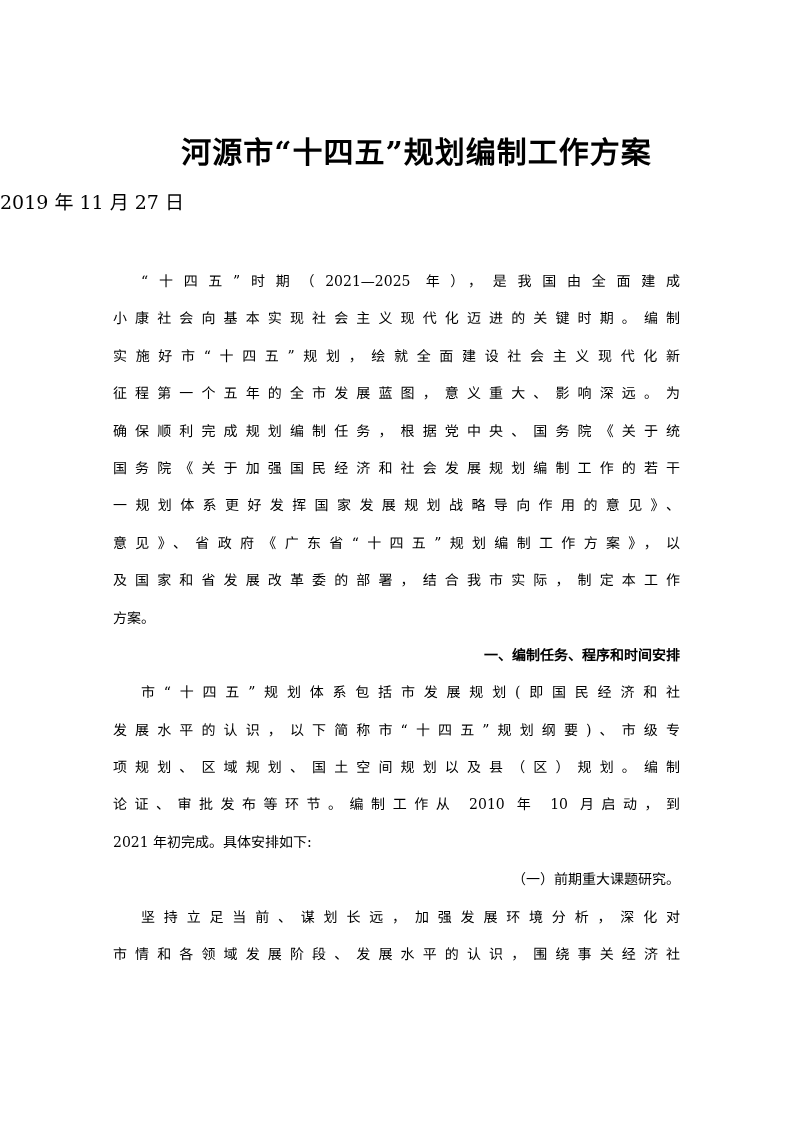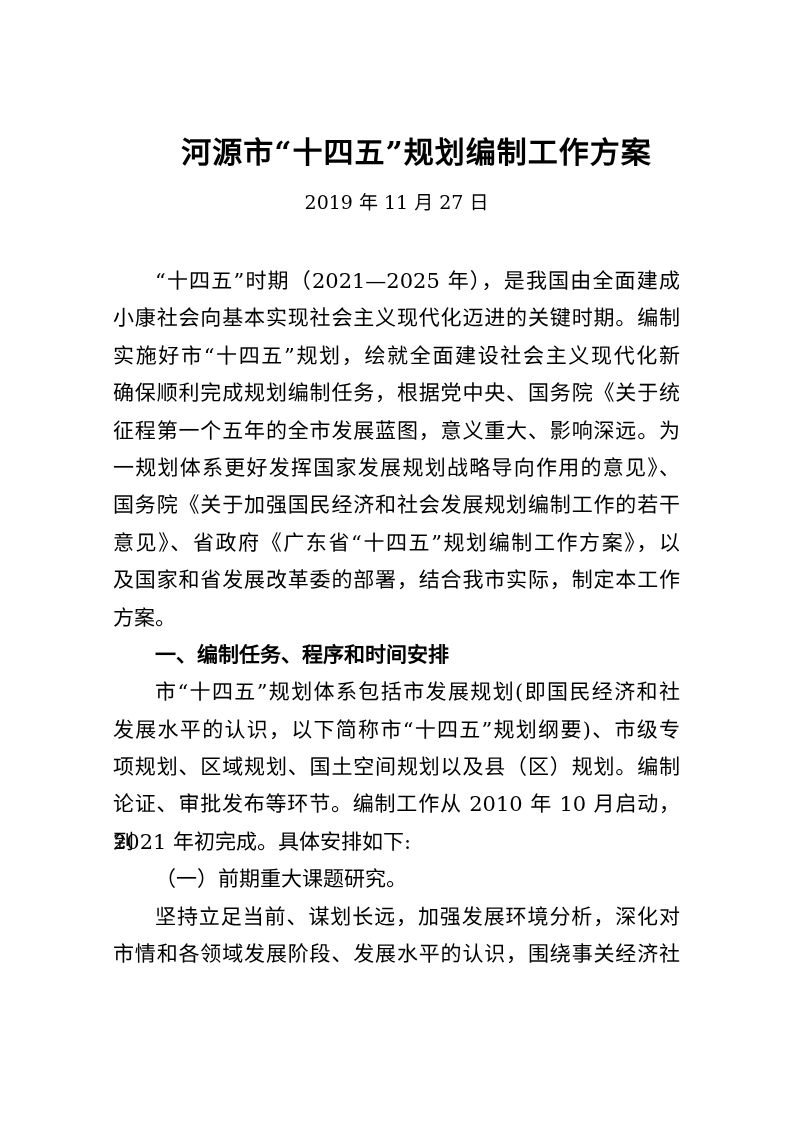--- a/index.html
+++ b/index.html
@@ -29,46 +29,47 @@
     line-height: 44px;
     letter-spacing: 1px;
     color: #000000;
     padding-left: 20px;
   }
   .doc-date {
     position: absolute;
     top: 188px;
     left: 0;
     width: 793px;
-    text-align: center;
+    text-align: left;
     font-size: 19px;
     line-height: 28px;
     color: #000000;
   }
   .doc-body {
     position: absolute;
     left: 113px;
     top: 263px;
     width: 567px;
-    font-size: 21px;
+    font-size: 14px;
     color: #000000;
   }
   .ln {
     height: 37.4px;
     line-height: 37.4px;
     white-space: nowrap;
     overflow: visible;
   }
   .ln.fill {
     white-space: normal;
     text-align: justify;
     text-align-last: justify;
   }
   .ln.ind {
     text-indent: 2em;
+    text-align: right;
   }
   .ln.h-hei {
     font-family: "DejaVu Sans", "Liberation Sans", sans-serif;
     font-weight: 700;
   }
   .ln.h-kai {
     font-family: "DejaVu Serif", "Liberation Serif", serif;
     font-weight: 400;
   }
 </style>
@@ -76,24 +77,24 @@
 <body>
 
 <div class="page">
   <h1 class="doc-title">河源市“十四五”规划编制工作方案</h1>
   <div class="doc-date">2019 年 11 月 27 日</div>
 
   <div class="doc-body">
     <div class="ln fill ind">“十四五”时期（2021—2025 年），是我国由全面建成</div>
     <div class="ln fill">小康社会向基本实现社会主义现代化迈进的关键时期。编制</div>
     <div class="ln fill">实施好市“十四五”规划，绘就全面建设社会主义现代化新</div>
+    <div class="ln fill">征程第一个五年的全市发展蓝图，意义重大、影响深远。为</div>
     <div class="ln fill">确保顺利完成规划编制任务，根据党中央、国务院《关于统</div>
-    <div class="ln fill">征程第一个五年的全市发展蓝图，意义重大、影响深远。为</div>
+    <div class="ln fill">国务院《关于加强国民经济和社会发展规划编制工作的若干</div>
     <div class="ln fill">一规划体系更好发挥国家发展规划战略导向作用的意见》、</div>
-    <div class="ln fill">国务院《关于加强国民经济和社会发展规划编制工作的若干</div>
     <div class="ln fill">意见》、省政府《广东省“十四五”规划编制工作方案》，以</div>
     <div class="ln fill">及国家和省发展改革委的部署，结合我市实际，制定本工作</div>
     <div class="ln">方案。</div>
     <div class="ln h-hei ind">一、编制任务、程序和时间安排</div>
     <div class="ln fill ind">市“十四五”规划体系包括市发展规划(即国民经济和社</div>
     <div class="ln fill">发展水平的认识，以下简称市“十四五”规划纲要)、市级专</div>
     <div class="ln fill">项规划、区域规划、国土空间规划以及县（区）规划。编制</div>
     <div class="ln fill">论证、审批发布等环节。编制工作从 2010 年 10 月启动，到</div>
     <div class="ln">2021 年初完成。具体安排如下:</div>
     <div class="ln h-kai ind">（一）前期重大课题研究。</div>

